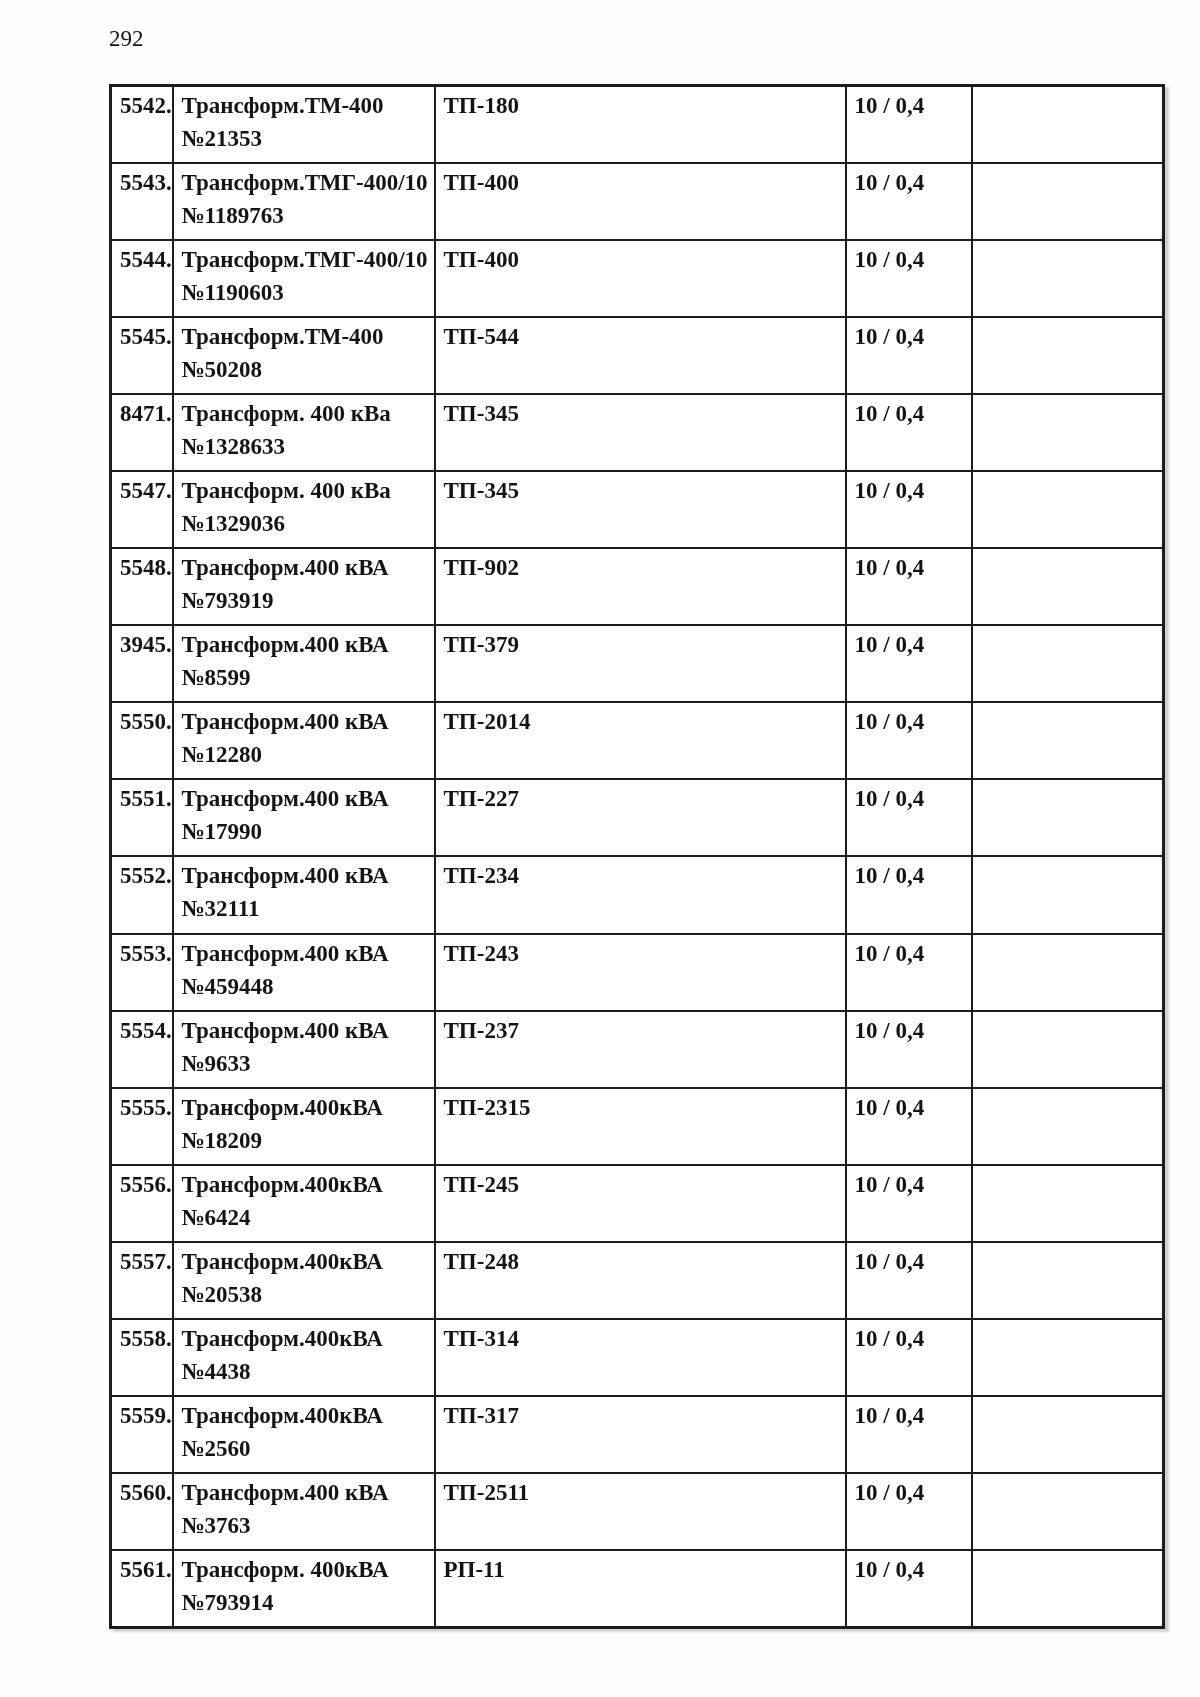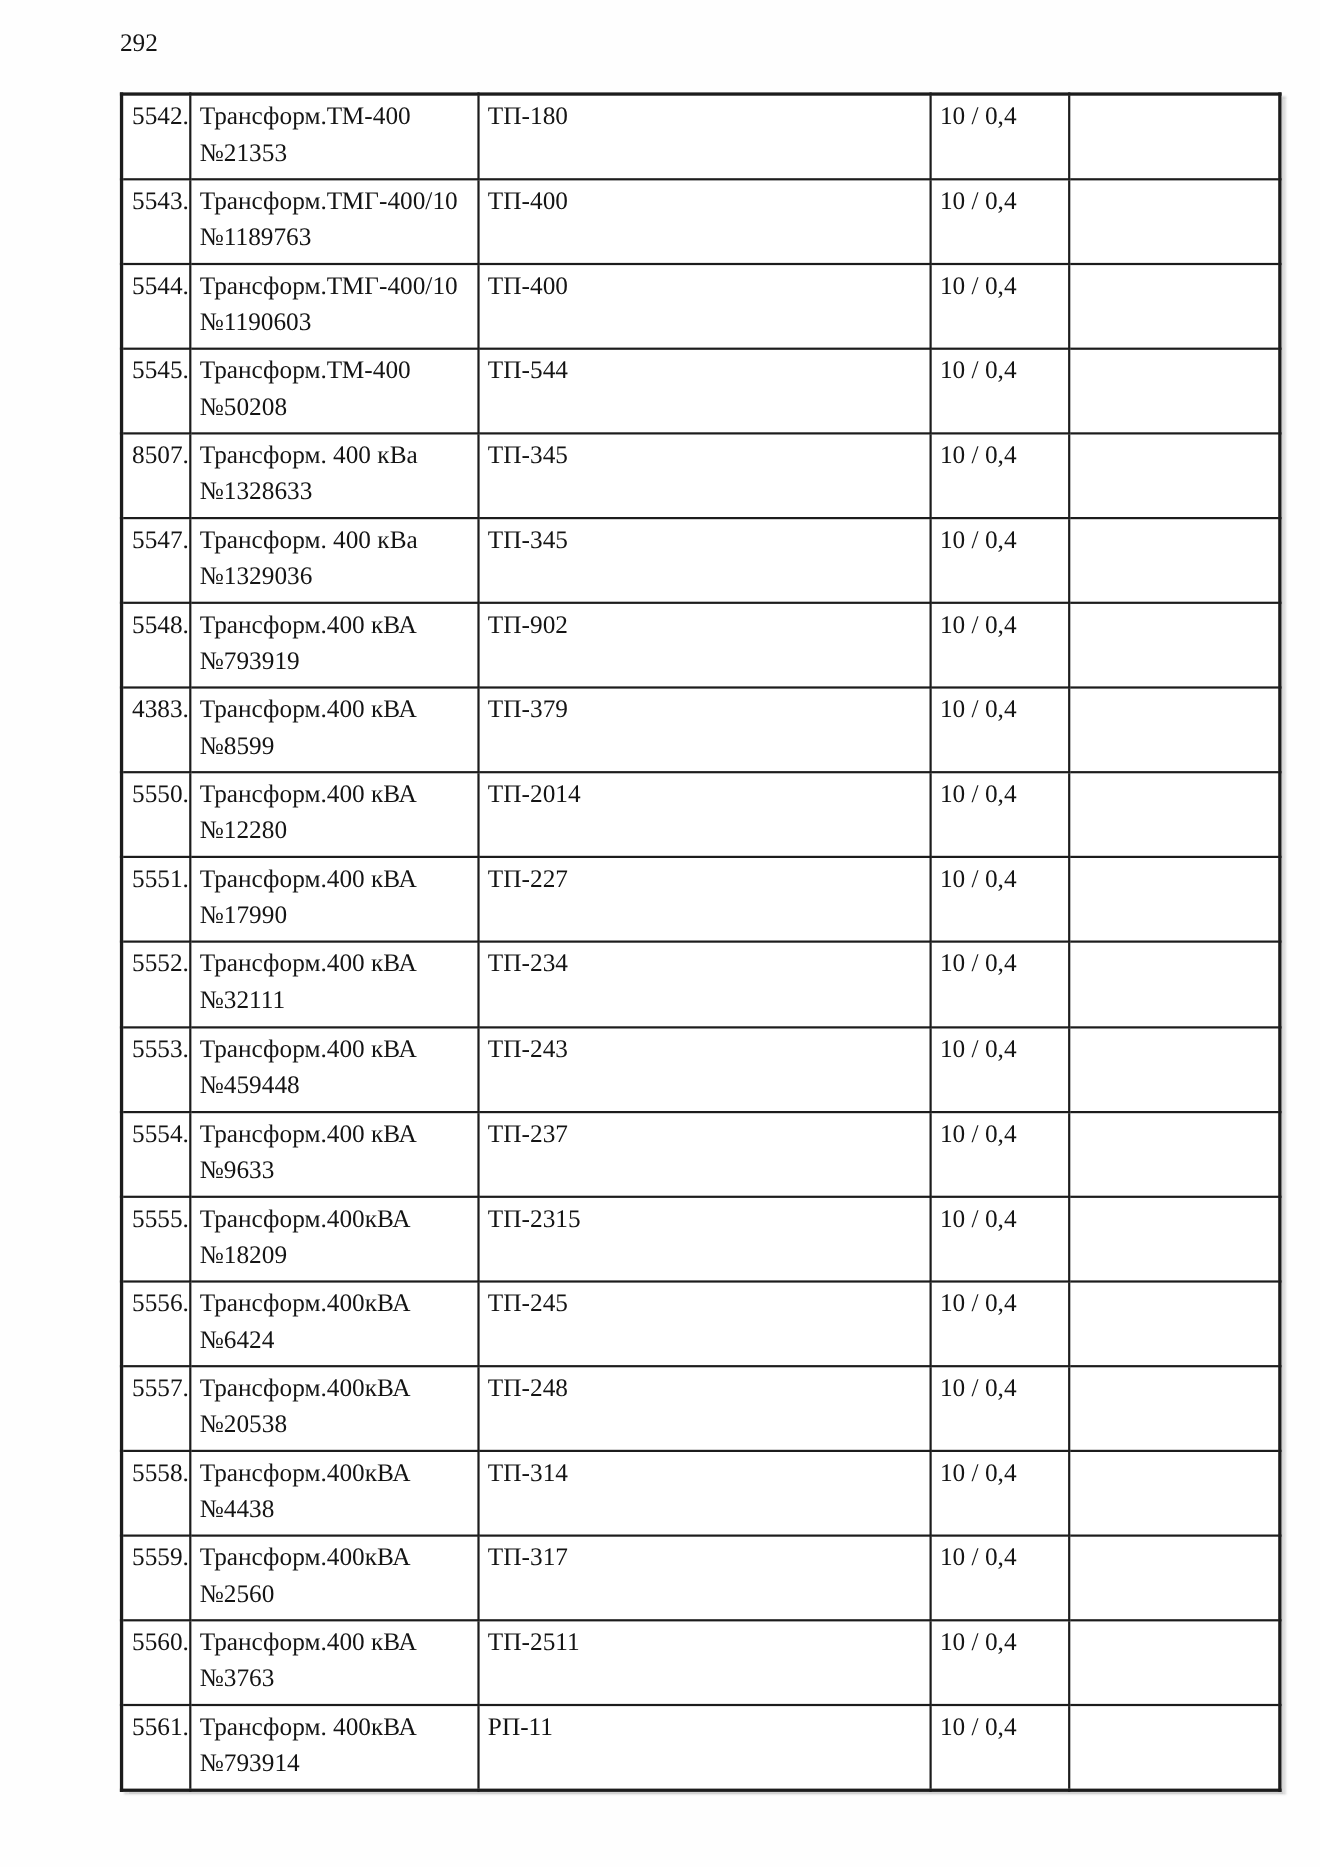--- a/index.html
+++ b/index.html
@@ -36,21 +36,21 @@
     background: #ffffff;
   }
   table.doc-table td {
     border: 2px solid #1c1c1c;
     vertical-align: top;
     font-size: 23px;
     line-height: 33px;
     padding: 2px 4px 0 8px;
     overflow: hidden;
   }
-  table.doc-table tr { height: 77px; }
+  table.doc-table tr { height: 77px; font-weight: bold; }
   td.c-num  { padding-left: 4px; white-space: nowrap; }
   td.c-sub  { padding-left: 5px; white-space: nowrap; }
   td.c-volt { padding-left: 7px; white-space: nowrap; }
   .line { display: block; white-space: nowrap; }
 </style>
 </head>
 <body>
 
 <div class="page-number">292</div>
 
@@ -97,21 +97,21 @@
       <td class="c-num">5545.</td>
       <td class="c-desc">
           <span class="line">Трансформ.ТМ-400</span>
           <span class="line">№50208</span>
         </td>
       <td class="c-sub">ТП-544</td>
       <td class="c-volt">10 / 0,4</td>
       <td class="c-note"></td>
     </tr>
     <tr>
-      <td class="c-num">8507.</td>
+      <td class="c-num">8471.</td>
       <td class="c-desc">
           <span class="line">Трансформ. 400 кВа</span>
           <span class="line">№1328633</span>
         </td>
       <td class="c-sub">ТП-345</td>
       <td class="c-volt">10 / 0,4</td>
       <td class="c-note"></td>
     </tr>
     <tr>
       <td class="c-num">5547.</td>
@@ -127,21 +127,21 @@
       <td class="c-num">5548.</td>
       <td class="c-desc">
           <span class="line">Трансформ.400 кВА</span>
           <span class="line">№793919</span>
         </td>
       <td class="c-sub">ТП-902</td>
       <td class="c-volt">10 / 0,4</td>
       <td class="c-note"></td>
     </tr>
     <tr>
-      <td class="c-num">4383.</td>
+      <td class="c-num">3945.</td>
       <td class="c-desc">
           <span class="line">Трансформ.400 кВА</span>
           <span class="line">№8599</span>
         </td>
       <td class="c-sub">ТП-379</td>
       <td class="c-volt">10 / 0,4</td>
       <td class="c-note"></td>
     </tr>
     <tr>
       <td class="c-num">5550.</td>

